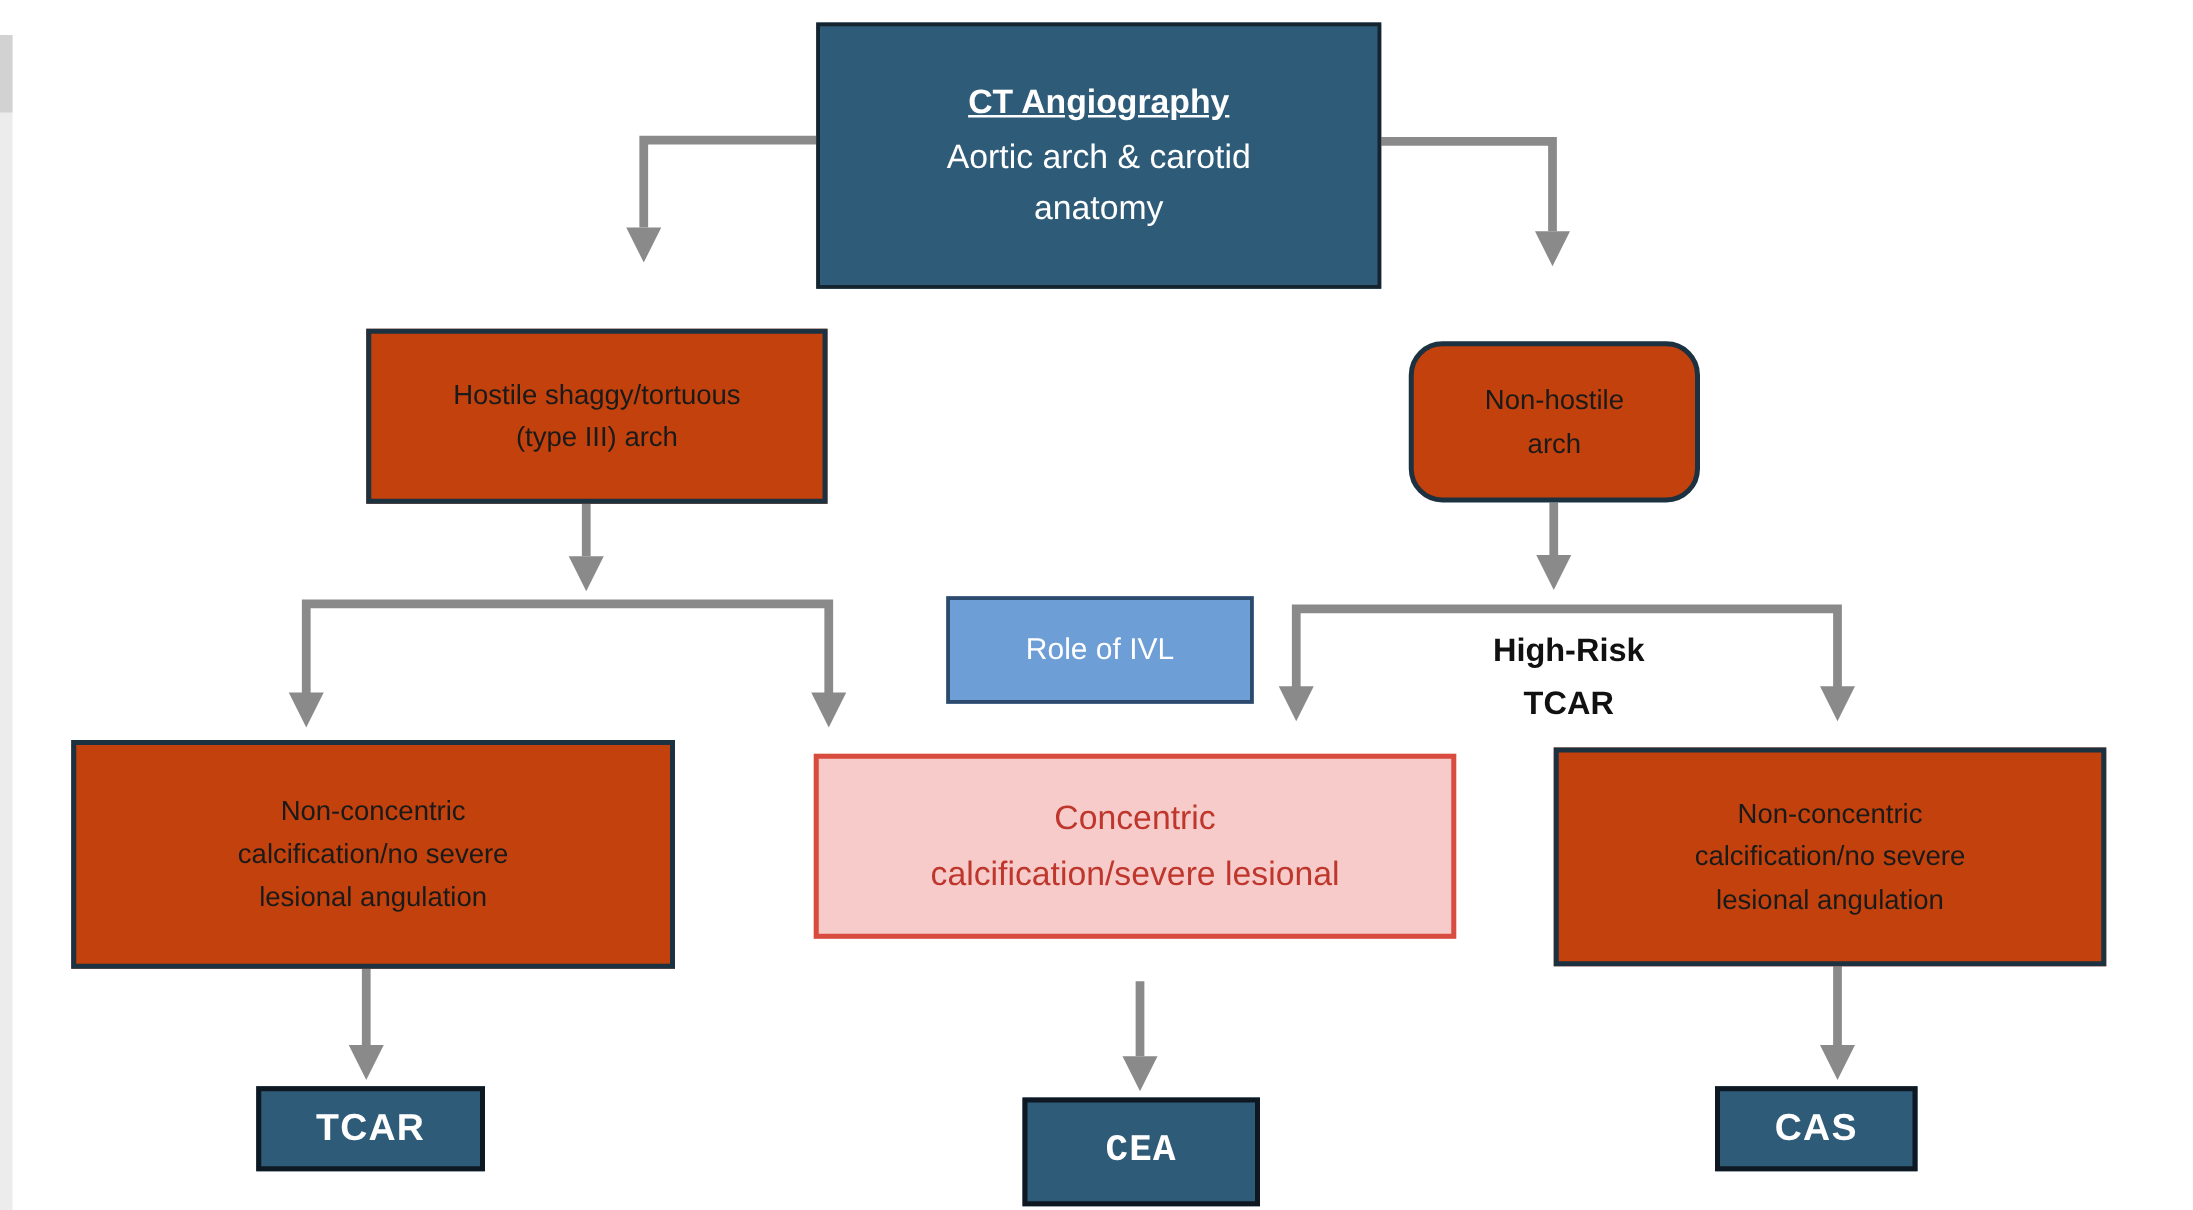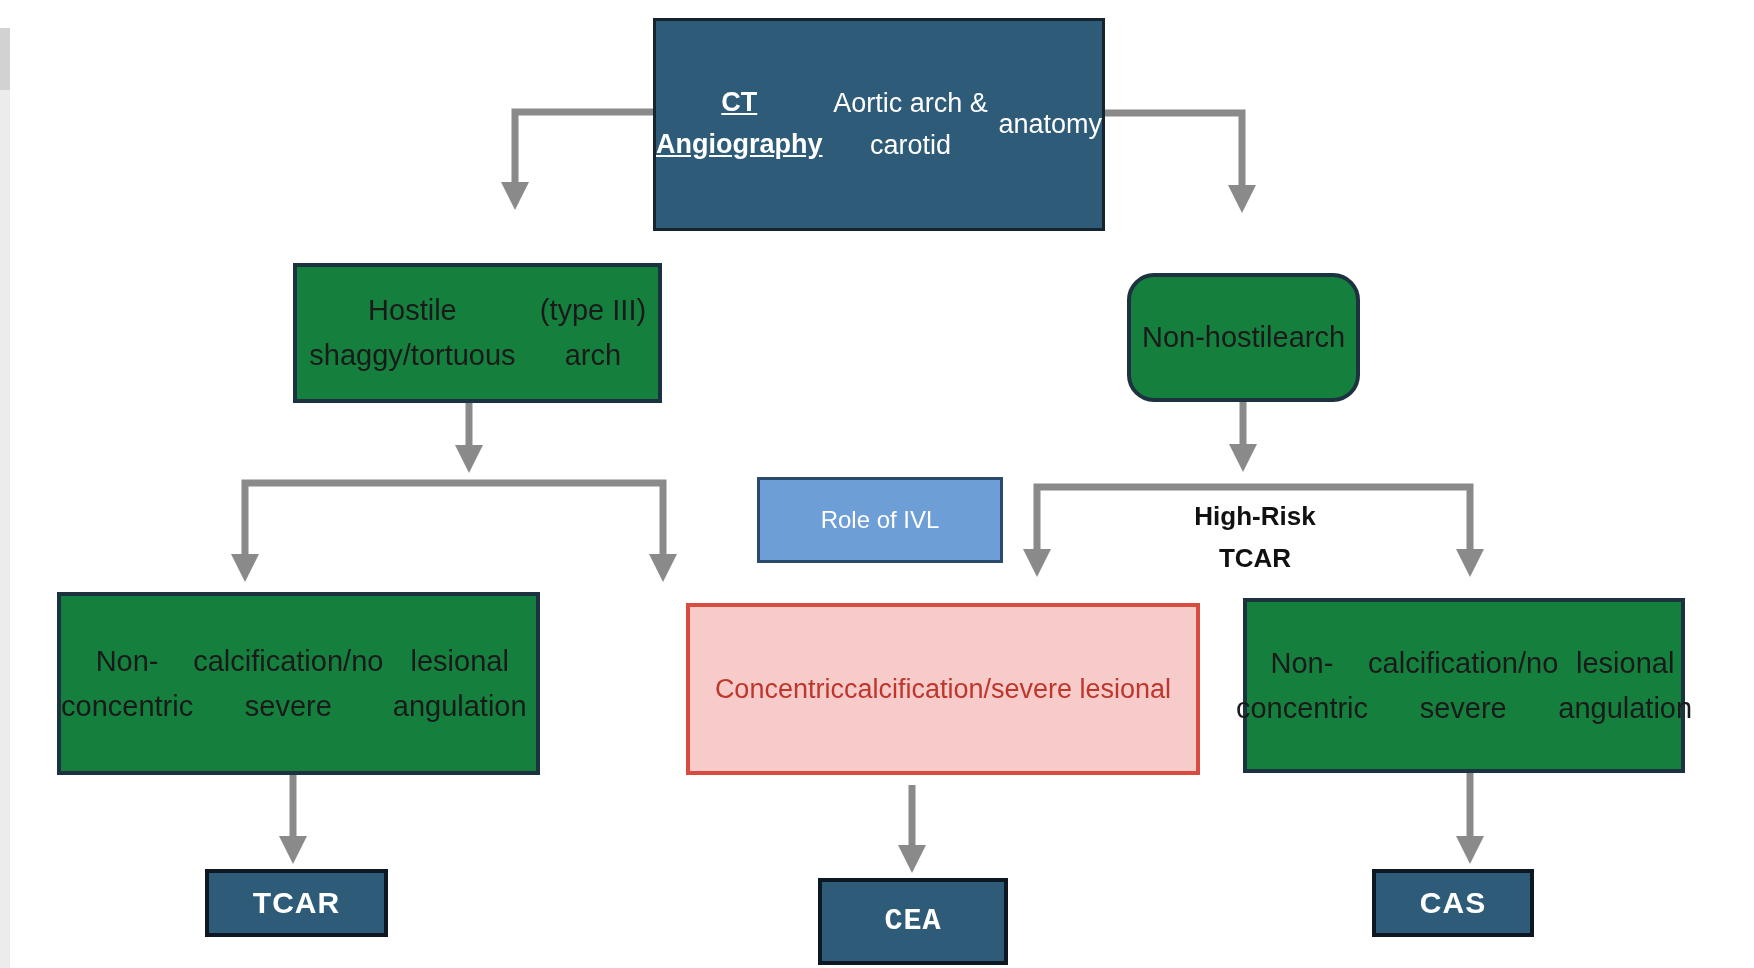--- a/index.html
+++ b/index.html
@@ -37,78 +37,79 @@
     stroke-width: 7;
     fill: none;
   }
   svg.connectors polygon {
     fill: var(--arrow-gray, #8A8A8A);
   }
   .node {
     position: absolute;
     box-sizing: border-box;
     display: flex;
+    flex-direction: column;
     align-items: center;
     justify-content: center;
     text-align: center;
     line-height: 1.55;
   }
   .node-root {
     left: 653px; top: 18px;
     width: 452px; height: 213px;
     background: var(--node-fill-dark-blue, #2E5B78);
     border: 3px solid var(--root-border, #16242F);
     color: #ffffff;
     font-size: 27px;
   }
   .node-root .root-title {
     font-weight: bold;
     text-decoration: underline;
     margin-bottom: 2px;
   }
   .node-plain {
-    background: #15803d;
+    background: #c2410c;
     border: 4px solid var(--node-border-navy, #1D3240);
     color: var(--text-black, #1A1A1A);
-    font-size: 29px;
+    font-size: 22px;
   }
   .node-hostile   { left: 293px;  top: 263px; width: 369px; height: 140px; }
   .node-nonhostile{ left: 1127px; top: 273px; width: 233px; height: 129px; border-radius: 27px; }
   .node-ivl {
     left: 757px; top: 477px;
     width: 246px; height: 86px;
     background: var(--ivl-fill-blue, #6D9ED6);
     border: 3px solid var(--ivl-border, #2C4A6B);
     color: #ffffff;
     font-size: 24px;
   }
   .label-highrisk {
     position: absolute;
     left: 1150px; top: 496px;
     width: 210px; height: 92px;
     display: flex;
     flex-direction: column;
     align-items: center;
+    justify-content: center;
     text-align: center;
     font-size: 26px;
     font-weight: 600;
     color: #111111;
     line-height: 1.6;
   }
   .node-criteria-left  { left: 57px;   top: 592px; width: 483px; height: 183px; }
   .node-criteria-right { left: 1243px; top: 598px; width: 442px; height: 175px; }
   .node-warning {
     left: 651px; top: 603px;
-    width: 514px; height: 172px;
+    width: 514px; height: 148px;
     background: var(--warning-fill-pink, #F6CBC9);
     border: 4px solid var(--warning-border-red, #D84B3F);
     color: var(--warning-text-red, #BE362C);
     font-size: 27px;
     line-height: 1.65;
-    margin-left: 35px;
   }
   .node-outcome {
     background: var(--node-fill-dark-blue, #2E5B78);
     border: 4px solid var(--outcome-border-black, #0E1822);
     color: #ffffff;
     font-size: 30px;
     font-weight: bold;
     letter-spacing: 1px;
   }
   .node-tcar { left: 205px;  top: 869px; width: 183px; height: 68px; }

